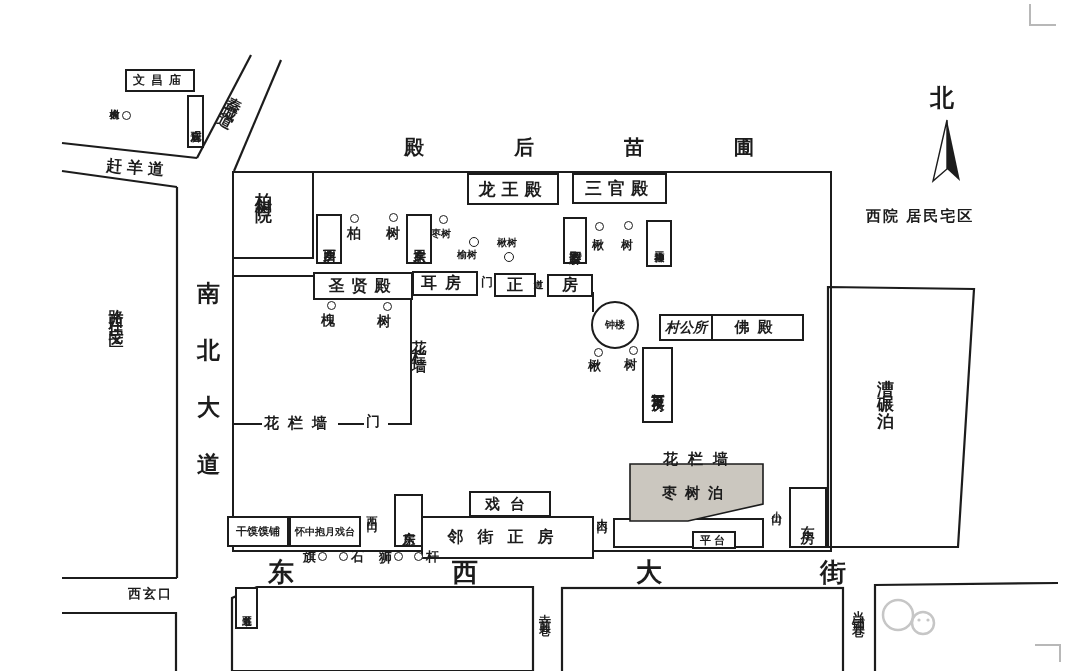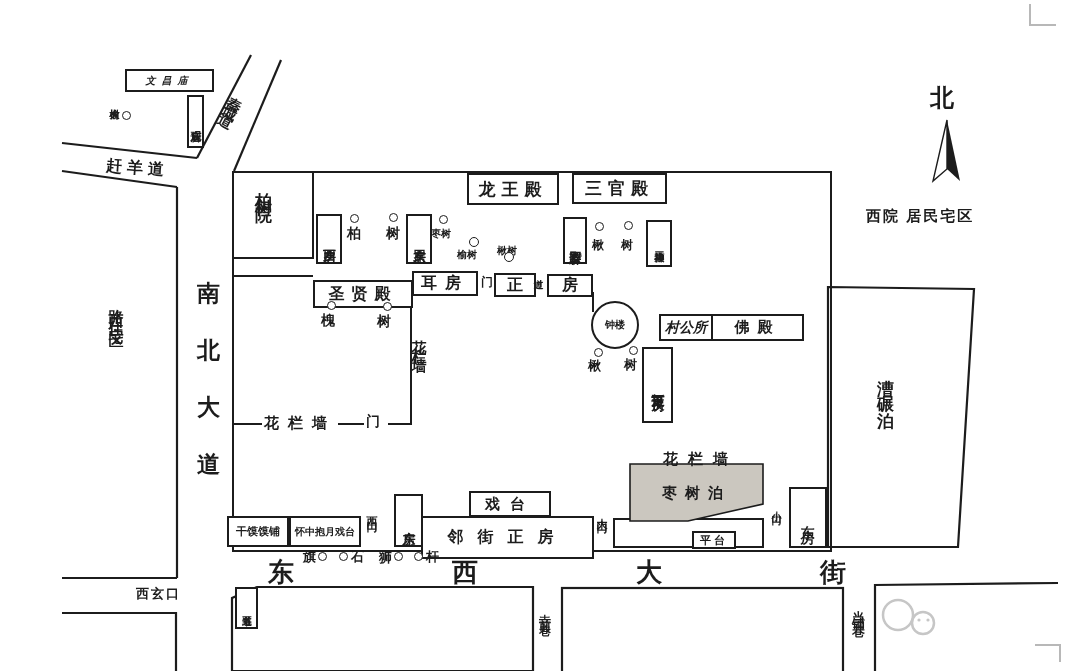--- a/index.html
+++ b/index.html
@@ -66,43 +66,44 @@
 
   <div class="frame" style="left:232px;top:171px;width:596px;height:377px;"></div>
   <div class="wall" style="left:312px;top:171px;width:2px;height:88px;"></div>
   <div class="wall" style="left:232px;top:257px;width:82px;height:2px;"></div>
   <div class="wall" style="left:232px;top:275px;width:81px;height:2px;"></div>
   <div class="wall" style="left:410px;top:299px;width:2px;height:126px;"></div>
   <div class="wall" style="left:232px;top:423px;width:132px;height:2px;"></div>
   <div class="wall" style="left:388px;top:423px;width:24px;height:2px;"></div>
   <div class="wall" style="left:592px;top:292px;width:2px;height:20px;"></div>
 
+  <div class="lbl" style="left:404px;top:136px;font-size:20px;letter-spacing:90px;font-weight:700;">殿后苗圃</div>
   <div class="lbl" style="left:930px;top:85px;font-size:24px;font-weight:700;">北</div>
   <div class="lbl" style="left:866px;top:208px;font-size:15px;letter-spacing:2px;">西院 居民宅区</div>
   <div class="vlbl" style="left:109px;top:297px;font-size:15px;letter-spacing:6px;">路西住宅区</div>
   <div class="vlbl" style="left:877px;top:366px;font-size:17px;letter-spacing:16px;">漕碾泊</div>
 
   <div class="vlbl" style="left:236px;top:88px;font-size:15px;letter-spacing:9px;transform:rotate(28deg);transform-origin:50% 0;">秦城道</div>
   <div class="lbl" style="left:106px;top:159px;font-size:16px;letter-spacing:5px;transform:rotate(4deg);">赶羊道</div>
   <div class="vlbl" style="left:197px;top:262px;font-size:23px;letter-spacing:57px;font-weight:700;">南北大道</div>
   <div class="lbl" style="left:268px;top:558px;font-size:26px;letter-spacing:158px;font-weight:700;text-align:right;">东西大街</div>
-  <div class="lbl" style="left:136px;top:587px;font-size:13px;letter-spacing:2px;">西玄口</div>
+  <div class="lbl" style="left:128px;top:587px;font-size:13px;letter-spacing:2px;">西玄口</div>
   <div class="vlbl" style="left:539px;top:604px;font-size:12px;letter-spacing:5px;">寺前巷</div>
   <div class="vlbl" style="left:852px;top:600px;font-size:13px;letter-spacing:7px;">当铺巷</div>
 
-  <div class="box" style="left:125px;top:69px;width:89px;height:23px;font-size:10px;letter-spacing:6px;font-style:italic;">文昌庙</div>
+  <div class="box" style="left:125px;top:69px;width:70px;height:23px;font-size:12px;letter-spacing:6px;">文昌庙</div>
   <div class="box vbox" style="left:187px;top:95px;width:17px;height:53px;font-size:11px;">观音庙</div>
   <div class="box" style="left:467px;top:173px;width:92px;height:32px;font-size:17px;letter-spacing:6px;">龙王殿</div>
   <div class="box" style="left:572px;top:173px;width:95px;height:31px;font-size:17px;letter-spacing:6px;">三官殿</div>
   <div class="vlbl" style="left:255px;top:178px;font-size:17px;letter-spacing:7px;">柏树院</div>
   <div class="box vbox" style="left:316px;top:214px;width:26px;height:50px;font-size:13px;">西罗房</div>
   <div class="box vbox" style="left:406px;top:214px;width:26px;height:50px;font-size:13px;">东罗房</div>
   <div class="box vbox" style="left:563px;top:217px;width:24px;height:47px;font-size:13px;">森罗殿</div>
   <div class="box vbox" style="left:646px;top:220px;width:26px;height:47px;font-size:10px;">三狼神庙</div>
-  <div class="box" style="left:313px;top:272px;width:100px;height:28px;font-size:16px;letter-spacing:7px;margin-top:8px;">圣贤殿</div>
+  <div class="box" style="left:313px;top:272px;width:100px;height:28px;font-size:16px;letter-spacing:7px;">圣贤殿</div>
   <div class="box" style="left:412px;top:271px;width:66px;height:25px;font-size:16px;letter-spacing:8px;">耳房</div>
   <div class="lbl" style="left:481px;top:276px;font-size:12px;">门</div>
   <div class="box" style="left:494px;top:273px;width:42px;height:24px;font-size:16px;">正</div>
   <div class="vlbl" style="left:534px;top:271px;font-size:9.5px;letter-spacing:1px;">过道</div>
   <div class="box" style="left:547px;top:274px;width:46px;height:23px;font-size:16px;">房</div>
   <div class="box" style="left:591px;top:301px;width:48px;height:48px;border-radius:50%;font-size:10px;">钟楼</div>
   <div class="box" style="left:659px;top:314px;width:54px;height:27px;font-size:14px;font-style:italic;">村公所</div>
   <div class="box" style="left:711px;top:314px;width:93px;height:27px;font-size:15px;letter-spacing:8px;">佛殿</div>
   <div class="box vbox" style="left:642px;top:347px;width:31px;height:76px;font-size:13px;letter-spacing:1px;">打更下夜房</div>
   <div class="box" style="left:469px;top:491px;width:82px;height:26px;font-size:15px;letter-spacing:10px;">戏台</div>
@@ -126,21 +127,21 @@
   <div class="tree" style="left:122px;top:111px;"></div>
   <div class="vlbl" style="left:109px;top:101px;font-size:10px;font-weight:600;">大榆树</div>
   <div class="tree" style="left:350px;top:214px;"></div>
   <div class="lbl" style="left:347px;top:226px;font-size:14px;">柏</div>
   <div class="tree" style="left:389px;top:213px;"></div>
   <div class="lbl" style="left:386px;top:226px;font-size:14px;">树</div>
   <div class="tree" style="left:439px;top:215px;"></div>
   <div class="lbl" style="left:431px;top:228px;font-size:10px;">枣树</div>
   <div class="tree" style="left:469px;top:237px;width:10px;height:10px;"></div>
   <div class="lbl" style="left:457px;top:249px;font-size:10px;">榆树</div>
-  <div class="lbl" style="left:497px;top:237px;font-size:10px;margin-top:8px;">楸树</div>
+  <div class="lbl" style="left:497px;top:237px;font-size:10px;">楸树</div>
   <div class="tree" style="left:504px;top:252px;width:10px;height:10px;"></div>
   <div class="tree" style="left:595px;top:222px;"></div>
   <div class="lbl" style="left:592px;top:239px;font-size:12px;">楸</div>
   <div class="tree" style="left:624px;top:221px;"></div>
   <div class="lbl" style="left:621px;top:239px;font-size:12px;">树</div>
   <div class="tree" style="left:327px;top:301px;"></div>
   <div class="lbl" style="left:321px;top:313px;font-size:14px;">槐</div>
   <div class="tree" style="left:383px;top:302px;"></div>
   <div class="lbl" style="left:377px;top:314px;font-size:14px;">树</div>
   <div class="tree" style="left:594px;top:348px;"></div>

